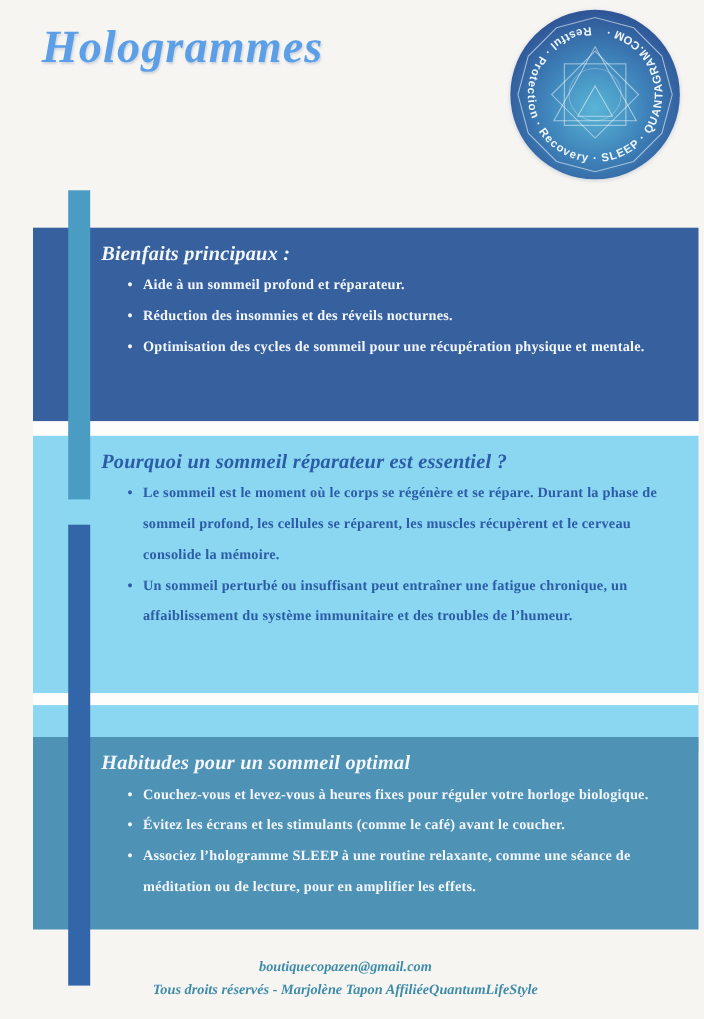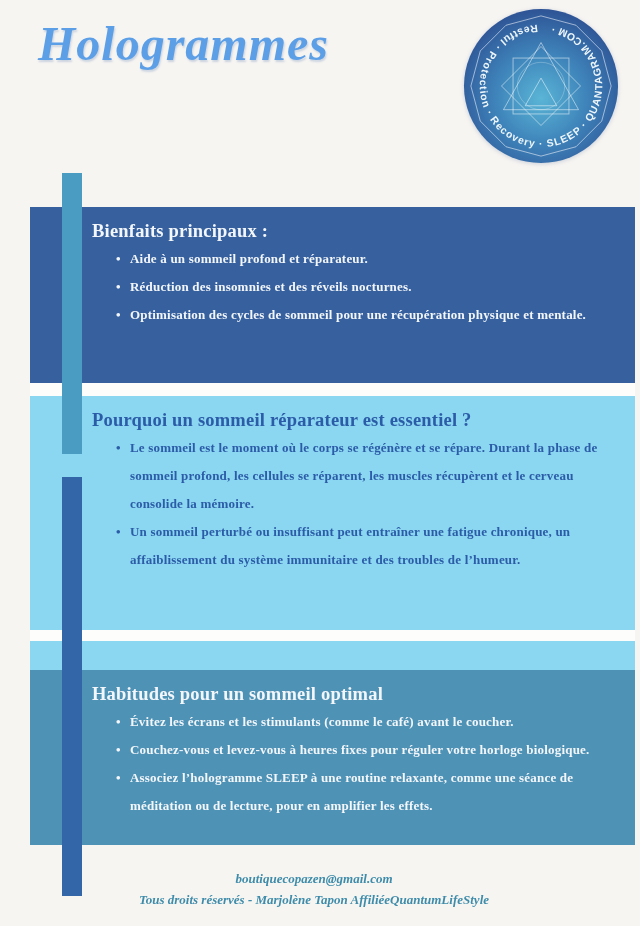--- a/index.html
+++ b/index.html
@@ -18,21 +18,21 @@
   }
 
   
   .title-wrap {
     position: absolute;
     left: 38px;
     top: 14px;
     font-style: italic;
     font-weight: 700;
     color: var(--title-color, #5c9fe6);
-    font-size: 48px;
+    font-size: 42px;
     line-height: 59px;
     text-shadow: 1px 2px 2px rgba(120,150,190,.35), 0 0 1px rgba(255,255,255,.6);
     letter-spacing: 1px;
   }
 
   
   .badge {
     position: absolute;
     left: 462px;
     top: 7px;
@@ -62,20 +62,21 @@
   }
   #section-bienfaits { top: 207px; height: 176px; background: var(--block1-bg, #36619e); color: var(--light-text, #f3f6fb); }
   #section-pourquoi  { top: 396px; height: 288px; background: var(--block2-bg, #8bd6f0); color: var(--block2-text, #2b5ca8); }
   #section-habitudes { top: 670px; height: 175px; background: var(--block3-bg, #4e92b5); color: var(--light-text, #f3f6fb); }
 
   .section h2 {
     font-size: 18.5px;
     line-height: 28px;
     font-weight: 700;
     letter-spacing: .2px;
+    font-style: italic;
   }
   .section ul { list-style: none; margin-left: 24px; }
   .section li {
     position: relative;
     font-size: 13px;
     line-height: 28px;
     padding-left: 14px;
     letter-spacing: .2px;
   }
   .section li::before { content: "\2022"; position: absolute; left: 0; top: 0; }
@@ -148,22 +149,22 @@
 
     <li class="bullet">Le sommeil est le moment où le corps se régénère et se répare. Durant la phase de sommeil profond, les cellules se réparent, les muscles récupèrent et le cerveau consolide la mémoire.</li>
         <li class="bullet">Un sommeil perturbé ou insuffisant peut entraîner une fatigue chronique, un affaiblissement du système immunitaire et des troubles de l’humeur.</li>
       </ul>
   </div>
 
   <div class="section" id="section-habitudes">
     <h2>Habitudes pour un sommeil optimal</h2>
     <ul>
 
-    <li class="bullet">Évitez les écrans et les stimulants (comme le café) avant le coucher.</li>
-        <li class="bullet">Couchez-vous et levez-vous à heures fixes pour réguler votre horloge biologique.</li>
+    <li class="bullet">Couchez-vous et levez-vous à heures fixes pour réguler votre horloge biologique.</li>
+        <li class="bullet">Évitez les écrans et les stimulants (comme le café) avant le coucher.</li>
         <li class="bullet">Associez l’hologramme SLEEP à une routine relaxante, comme une séance de méditation ou de lecture, pour en amplifier les effets.</li>
       </ul>
   </div>
 
   <div class="footer">
     <div>boutiquecopazen@gmail.com</div>
     <div>Tous droits réservés - Marjolène Tapon AffiliéeQuantumLifeStyle</div>
   </div>
 
 </div>

